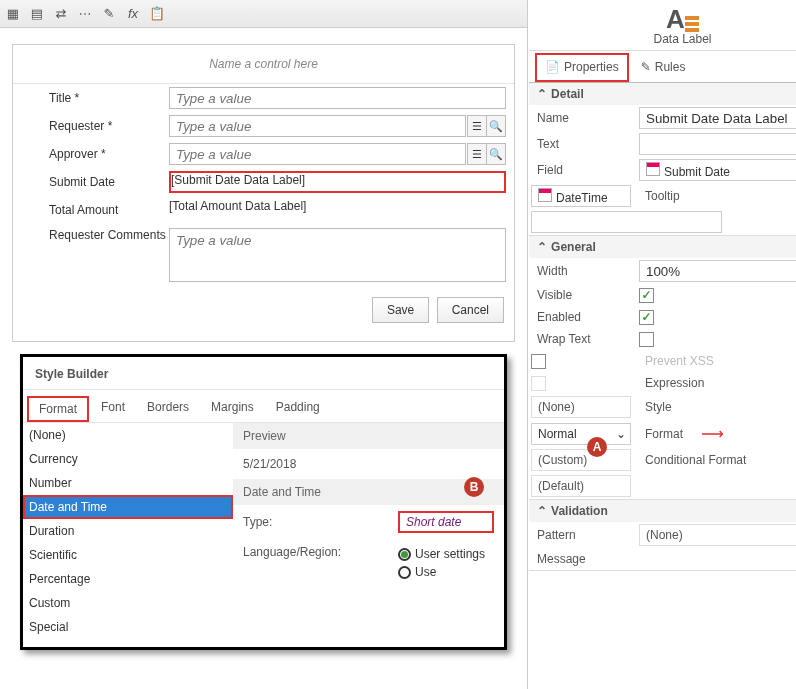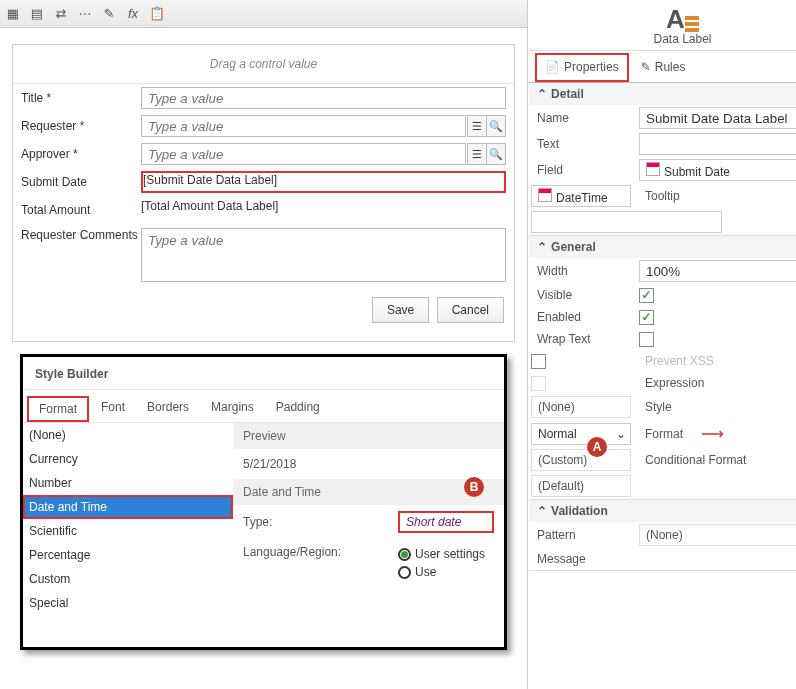--- a/index.html
+++ b/index.html
@@ -6,21 +6,21 @@
 body { margin: 0; background: #fff; font-size: 12px; color: #333; }
 .container { width: 796px; height: 689px; display: flex; position: relative; }
 
 
 .left { width: 532px; height: 100%; border-right: 1px solid #ccc; }
 .toolbar { height: 28px; background: linear-gradient(#f4f4f4,#e8e8e8); border-bottom: 1px solid #ccc; display: flex; align-items: center; padding: 0 4px; gap: 6px; }
 .tb-ic { width: 18px; height: 18px; display: flex; align-items: center; justify-content: center; font-size: 13px; color: #555; cursor: pointer; }
 .canvas { padding: 16px 12px 8px; }
 .form-panel { border: 1px solid #ccc; background: #fff; }
 .drag-here { text-align: center; color: #888; font-style: italic; padding: 12px 0; border-bottom: 1px solid #e5e5e5; }
-.form-row { display: flex; align-items: center; padding: 3px 8px; }
+.form-row { display: flex; align-items: center; padding: 3px 8px; margin-left: 28px; }
 .form-row.multiline { align-items: flex-start; padding-top: 4px; }
 .form-label { width: 120px; color: #333; }
 .form-field { flex: 1; position: relative; display: flex; align-items: center; }
 .form-input { flex: 1; height: 22px; border: 1px solid #bbb; padding: 0 6px; font-style: italic; color: #999; background: #fff; }
 .form-input.datalabel { font-style: normal; color: #333; border: none; padding-left: 0; }
 .form-textarea { flex: 1; height: 54px; border: 1px solid #bbb; padding: 4px 6px; font-style: italic; color: #999; resize: none; }
 .picker-btns { display: flex; margin-left: 2px; }
 .pk { width: 20px; height: 22px; border: 1px solid #bbb; margin-left: -1px; display: flex; align-items: center; justify-content: center; font-size: 11px; background: #f5f5f5; cursor: pointer; }
 .highlight-red { border: 2px solid #e03030 !important; }
 .buttons { text-align: right; padding: 12px 10px 18px; }
@@ -84,21 +84,21 @@
       <span class="tb-ic">▤</span>
       <span class="tb-ic">⇄</span>
       <span class="tb-ic">⋯</span>
       <span class="tb-ic">✎</span>
       <span class="tb-ic" style="font-style:italic">fx</span>
       <span class="tb-ic">📋</span>
     </div>
 
     <div class="canvas">
       <div class="form-panel">
-        <div class="drag-here">Drag a control value</div>
+        <div class="drag-here">Name a control here</div>
 
         <div class="form-row">
           <div class="form-label">Title *</div>
           <div class="form-field">
               <input class="form-input" placeholder="Type a value" style="">
             </div>
         </div>
         <div class="form-row">
           <div class="form-label">Requester *</div>
           <div class="form-field">
@@ -151,20 +151,21 @@
           <div class="sb-tab">Borders</div>
           <div class="sb-tab">Margins</div>
           <div class="sb-tab">Padding</div>
         </div>
         <div class="sb-body">
           <div class="sb-cats">
             <div class="sb-cat">(None)</div>
             <div class="sb-cat">Currency</div>
             <div class="sb-cat">Number</div>
             <div class="sb-cat sel hl">Date and Time</div>
+            <div class="sb-cat">Duration</div>
             <div class="sb-cat">Scientific</div>
             <div class="sb-cat">Percentage</div>
             <div class="sb-cat">Custom</div>
             <div class="sb-cat">Special</div>
           </div>
           <div class="sb-right">
             <div class="sb-head">Preview</div>
             <div class="sb-prev">5/21/2018</div>
             <div class="sb-head" style="position:relative">
               <span>Date and Time</span>

